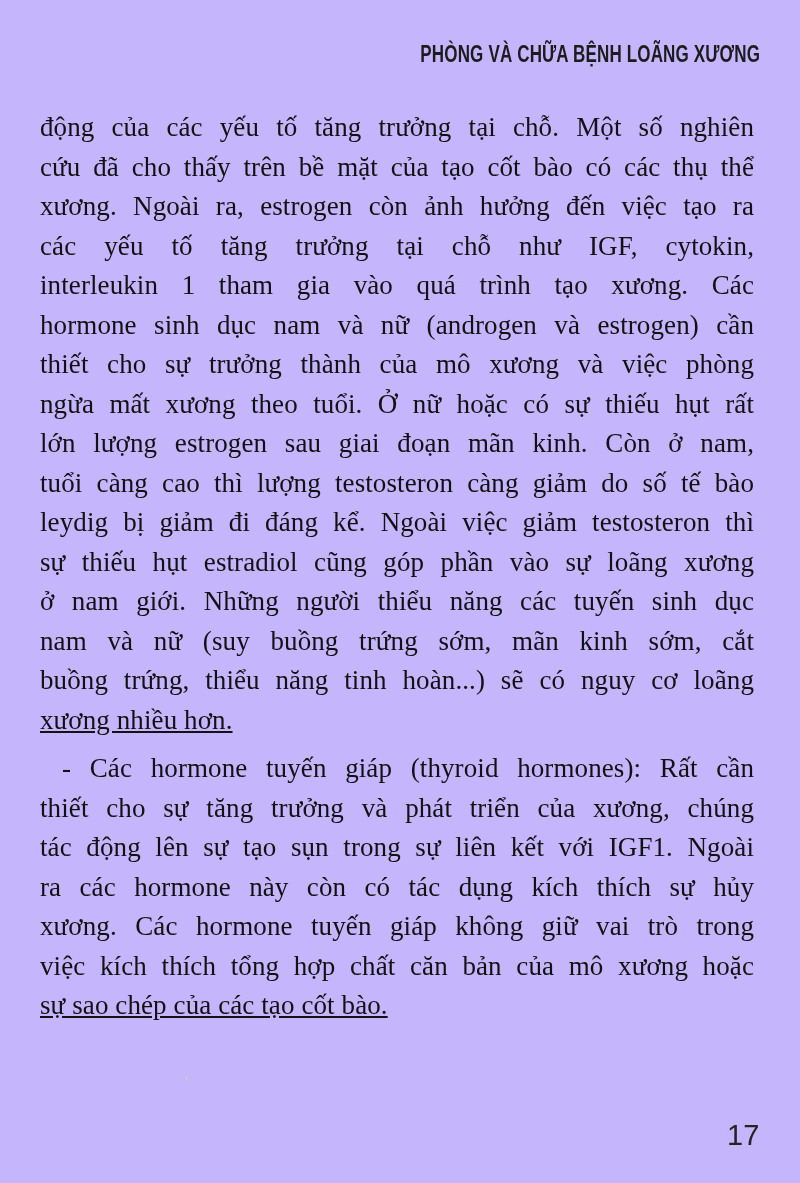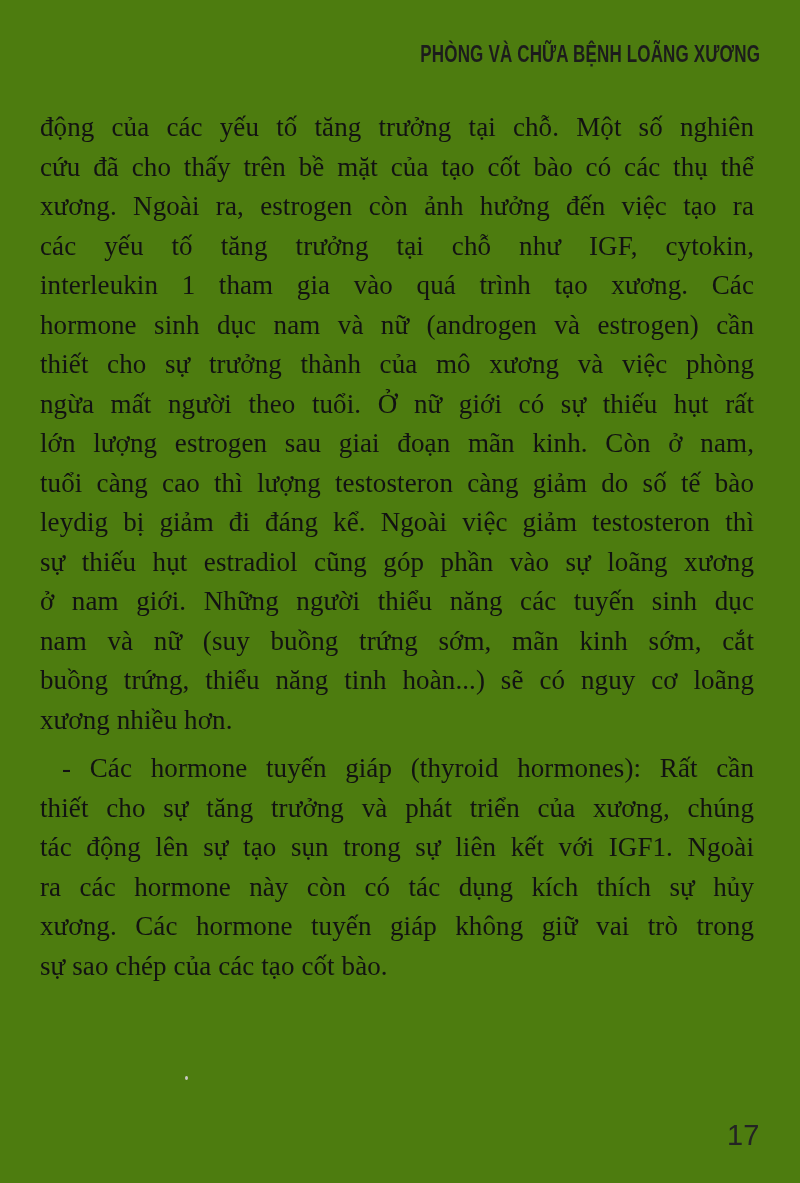--- a/index.html
+++ b/index.html
@@ -4,21 +4,21 @@
 <style>
   html, body {
     margin: 0;
     padding: 0;
     background: #ffffff;
   }
   .page {
     position: relative;
     width: 800px;
     height: 1183px;
-    background: #4d7c0f;
+    background: #c4b5fd;
     overflow: hidden;
     font-family: "Liberation Serif", serif;
     color: #141414;
   }
   
   .running-header {
     position: absolute;
     top: 41px;
     right: 40px;
     font-family: "Liberation Sans", sans-serif;
@@ -40,20 +40,21 @@
   .paragraph .line {
     font-size: 27px;
     line-height: 39.5px;
     text-align: justify;
     text-align-last: justify;
     color: #121212;
     letter-spacing: 0.1px;
   }
   .paragraph .line.last {
     text-align-last: left;
+    text-decoration: underline;
   }
   .paragraph + .paragraph {
     margin-top: 9px;
   }
   .indent-first .line.first {
     text-indent: 22px;
   }
   
   .page-number {
     position: absolute;
@@ -82,36 +83,37 @@
 
   <main class="body-text">
     <div class="paragraph">
         <div class="line first">động của các yếu tố tăng trưởng tại chỗ. Một số nghiên</div>
         <div class="line">cứu đã cho thấy trên bề mặt của tạo cốt bào có các thụ thể</div>
         <div class="line">xương. Ngoài ra, estrogen còn ảnh hưởng đến việc tạo ra</div>
         <div class="line">các yếu tố tăng trưởng tại chỗ như IGF, cytokin,</div>
         <div class="line">interleukin 1 tham gia vào quá trình tạo xương. Các</div>
         <div class="line">hormone sinh dục nam và nữ (androgen và estrogen) cần</div>
         <div class="line">thiết cho sự trưởng thành của mô xương và việc phòng</div>
-        <div class="line">ngừa mất người theo tuổi. Ở nữ giới có sự thiếu hụt rất</div>
+        <div class="line">ngừa mất xương theo tuổi. Ở nữ hoặc có sự thiếu hụt rất</div>
         <div class="line">lớn lượng estrogen sau giai đoạn mãn kinh. Còn ở nam,</div>
         <div class="line">tuổi càng cao thì lượng testosteron càng giảm do số tế bào</div>
         <div class="line">leydig bị giảm đi đáng kể. Ngoài việc giảm testosteron thì</div>
         <div class="line">sự thiếu hụt estradiol cũng góp phần vào sự loãng xương</div>
         <div class="line">ở nam giới. Những người thiểu năng các tuyến sinh dục</div>
         <div class="line">nam và nữ (suy buồng trứng sớm, mãn kinh sớm, cắt</div>
         <div class="line">buồng trứng, thiểu năng tinh hoàn...) sẽ có nguy cơ loãng</div>
         <div class="line last">xương nhiều hơn.</div>
       </div>
     <div class="paragraph indent-first">
         <div class="line first">- Các hormone tuyến giáp (thyroid hormones): Rất cần</div>
         <div class="line">thiết cho sự tăng trưởng và phát triển của xương, chúng</div>
         <div class="line">tác động lên sự tạo sụn trong sự liên kết với IGF1. Ngoài</div>
         <div class="line">ra các hormone này còn có tác dụng kích thích sự hủy</div>
         <div class="line">xương. Các hormone tuyến giáp không giữ vai trò trong</div>
+        <div class="line">việc kích thích tổng hợp chất căn bản của mô xương hoặc</div>
         <div class="line last">sự sao chép của các tạo cốt bào.</div>
       </div>
   </main>
 
   <div class="speck speck-1"></div>
 
   <div class="page-number">17</div>
 
 </div>
 

